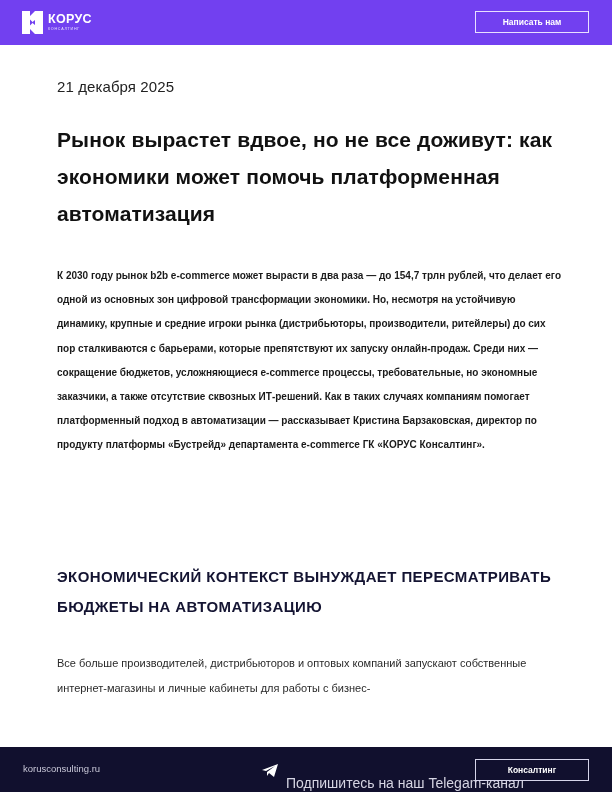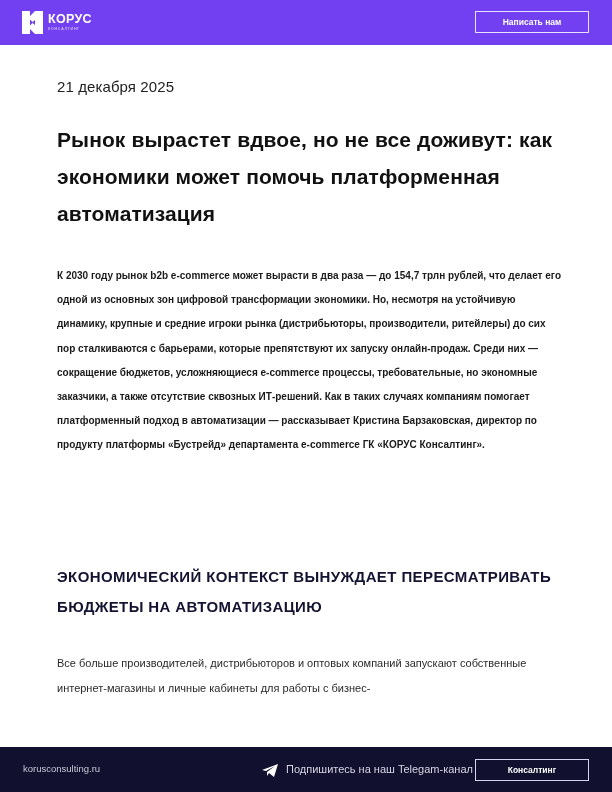--- a/index.html
+++ b/index.html
@@ -25,21 +25,21 @@
     line-height:24.2px; color:#1a1a1a; letter-spacing:0; }
 
   .section-h { position:absolute; left:57px; top:562px; width:510px; font-size:15px; font-weight:700;
     line-height:30px; color:#141432; text-transform:none; letter-spacing:0.4px; }
 
   .body-p { position:absolute; left:57px; top:639px; width:510px; font-size:11px; line-height:24.5px; color:#2a2a2a;margin-top:12px; }
 
   .footer { position:absolute; left:0; top:747px; width:612px; height:57px; background:#11102e; }
   .site { position:absolute; left:23px; top:16px; color:#c9c8d8; font-size:9.5px; }
   .tg-icon { position:absolute; left:262px; top:16px; width:16px; height:13px; }
-  .tg-text { position:absolute; left:286px; top:16px; color:#d6d5e3; font-size:11px; }
+  .tg-text { position:absolute; left:286px; top:28px; color:#d6d5e3; font-size:14px; }
   .sub-btn { position:absolute; left:475px; top:12px; width:114px; height:22px; border:1.3px solid #d6d4ea;
     color:#fff; font-size:8.5px; font-weight:700; display:flex; align-items:center; justify-content:center; }
 </style>
 </head>
 <body>
 
 <div class="topbar">
   <div class="logo">
     <div class="logo-mark">
       <svg width="21" height="23" viewBox="0 0 21 23">

